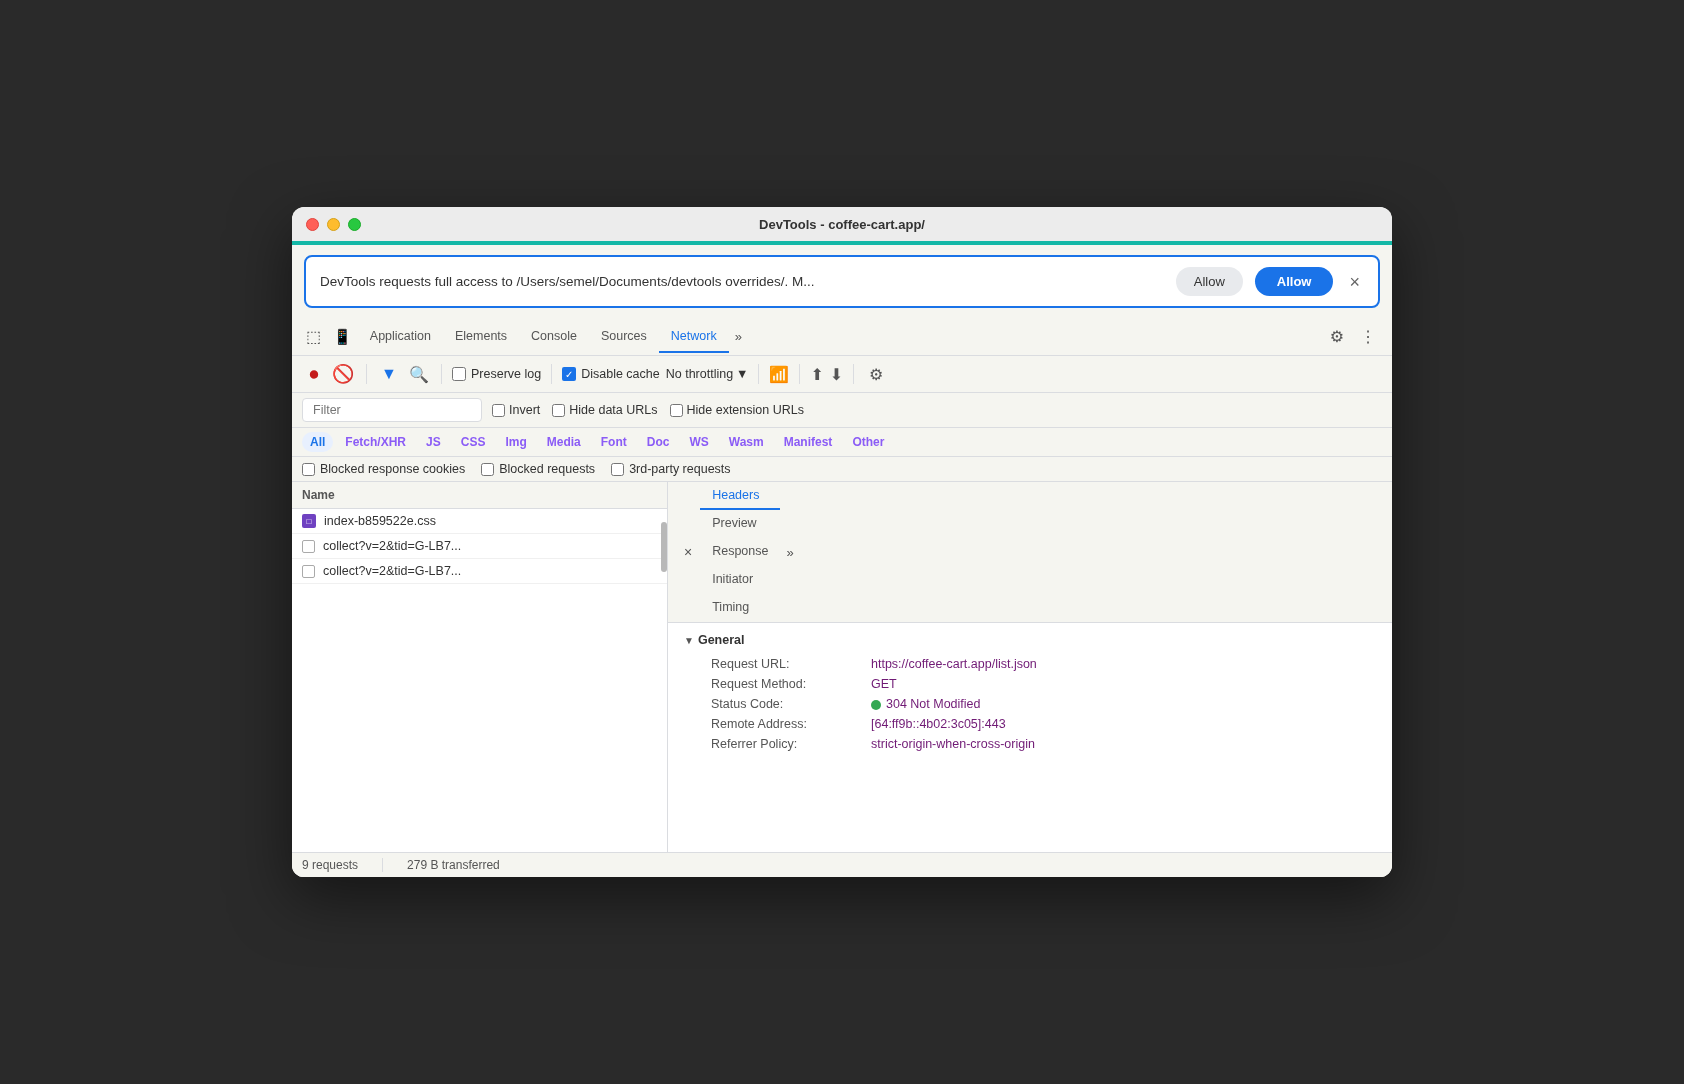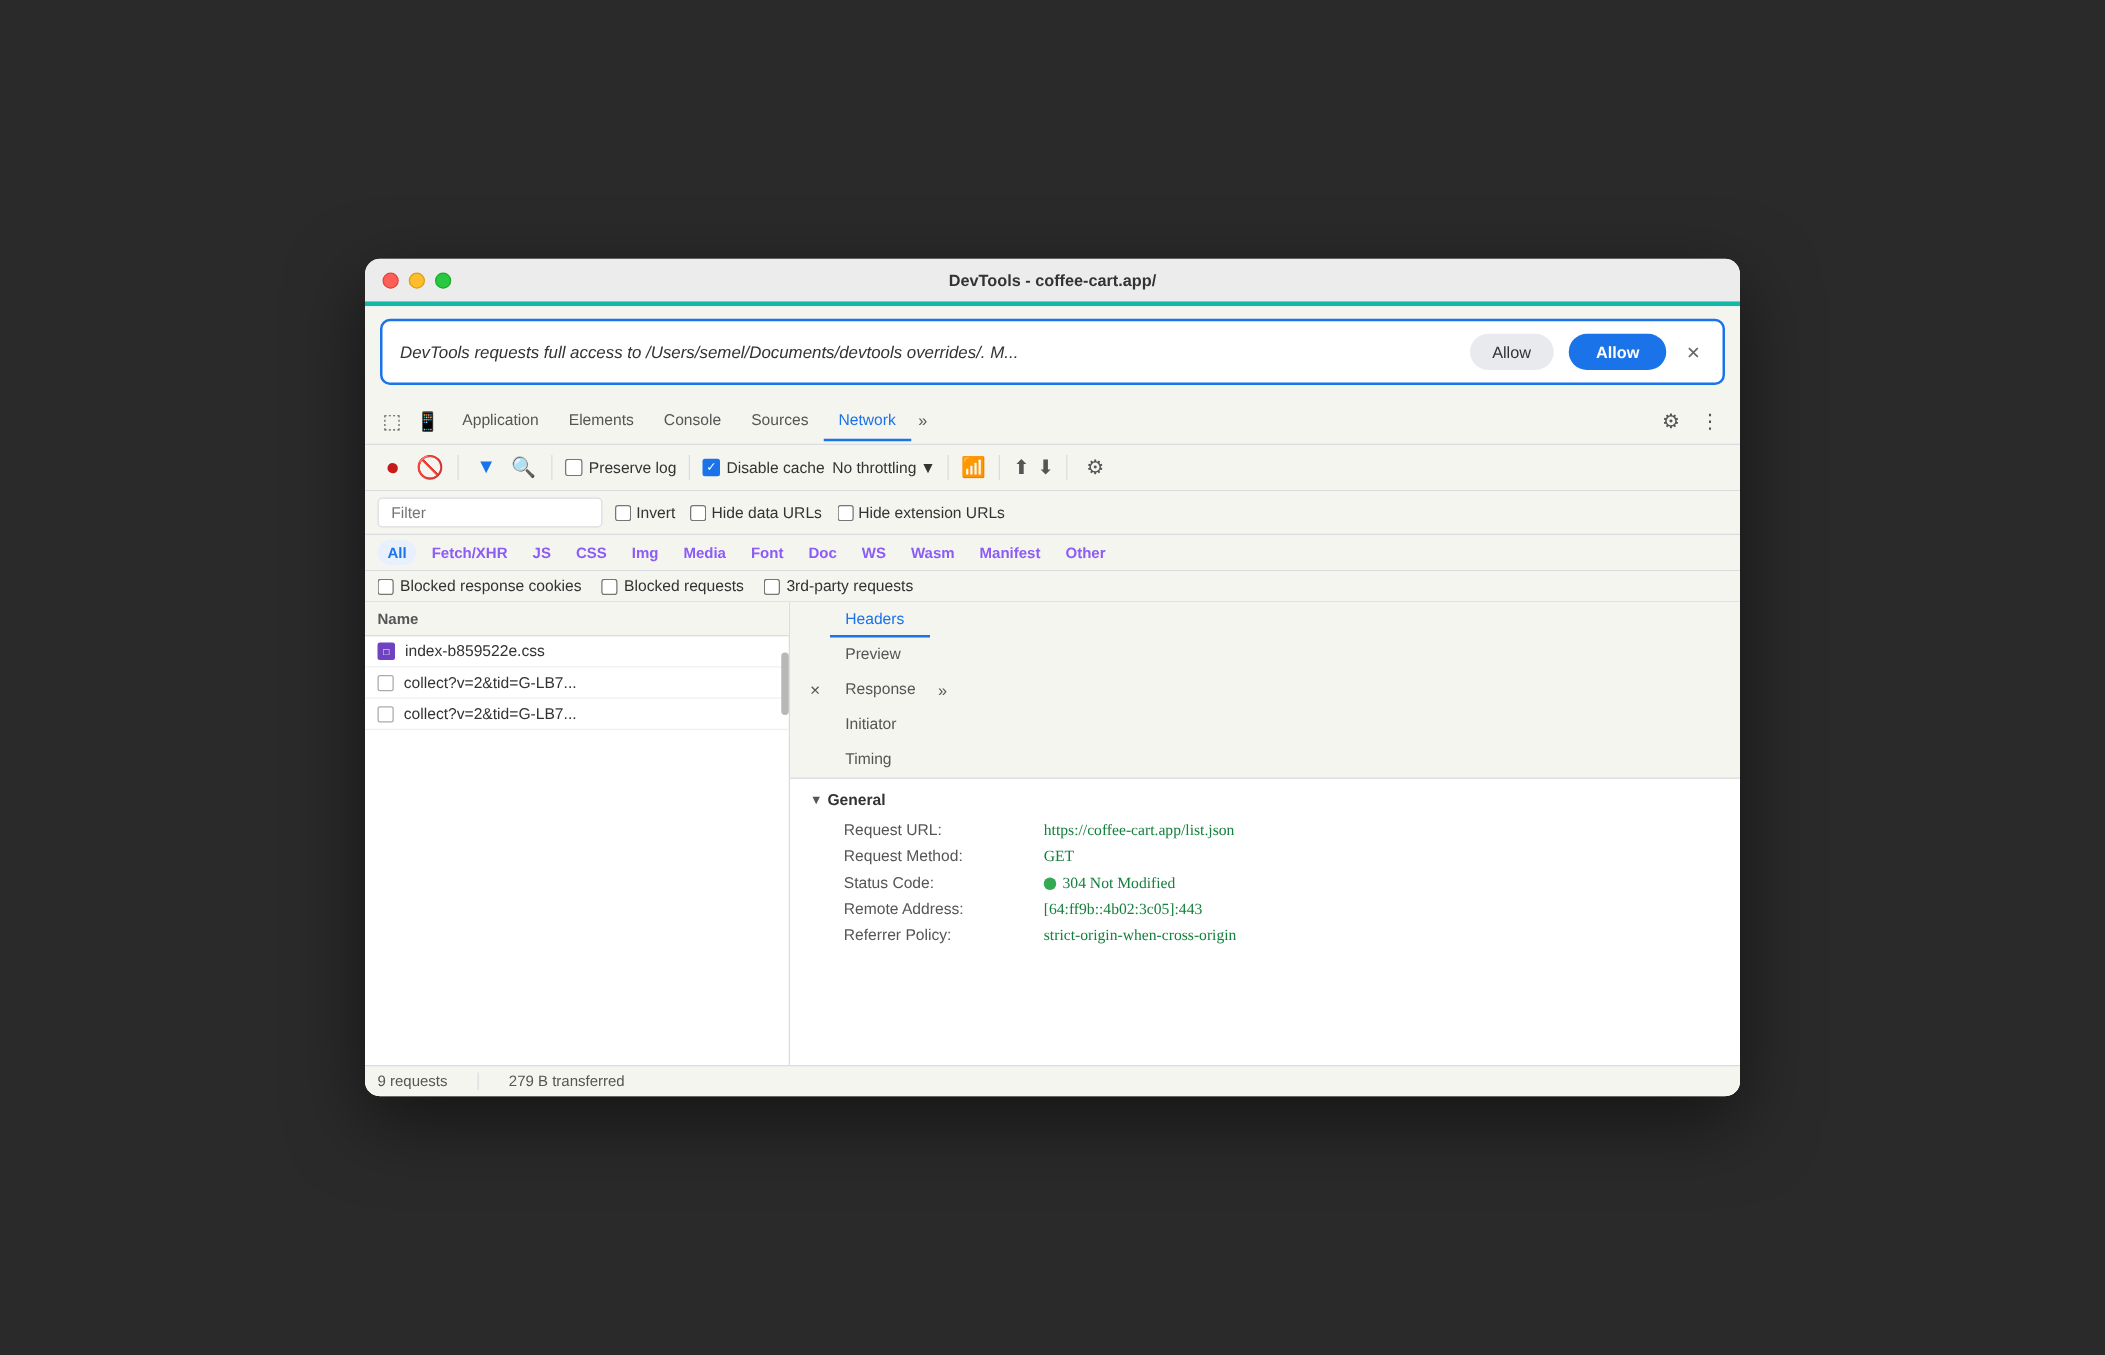--- a/index.html
+++ b/index.html
@@ -63,21 +63,20 @@
       border-radius: 8px;
       display: flex;
       align-items: center;
       padding: 10px 14px;
       gap: 12px;
     }
     .permission-text {
       flex: 1;
       font-size: 13.5px;
       color: #333;
-      font-style: italic;
     }
     .btn-deny {
       background: #e8eaed;
       border: none;
       border-radius: 20px;
       padding: 7px 18px;
       font-size: 13px;
       font-weight: 500;
       color: #333;
       cursor: pointer;
@@ -282,21 +281,21 @@
       gap: 5px;
       cursor: pointer;
     }
     
     .main-content {
       display: flex;
       height: 370px;
     }
     
     .file-list {
-      width: 340px;
+      width: 376px;
       border-right: 1px solid #dadce0;
       display: flex;
       flex-direction: column;
       background: white;
     }
     .file-list-header {
       display: flex;
       padding: 6px 10px;
       font-size: 12px;
       font-weight: 600;
@@ -395,24 +394,23 @@
       gap: 0;
       margin-bottom: 6px;
     }
     .header-label {
       color: #555;
       width: 160px;
       flex-shrink: 0;
       margin-left: 27px;
     }
     .header-value {
-      color: #15803d;
+      color: #701a75;
       flex: 1;
       word-break: break-all;
-      font-family: Liberation Serif, serif;
     }
     .status-green {
       display: inline-block;
       width: 10px;
       height: 10px;
       background: #34a853;
       border-radius: 50%;
       margin-right: 5px;
       vertical-align: middle;
     }

